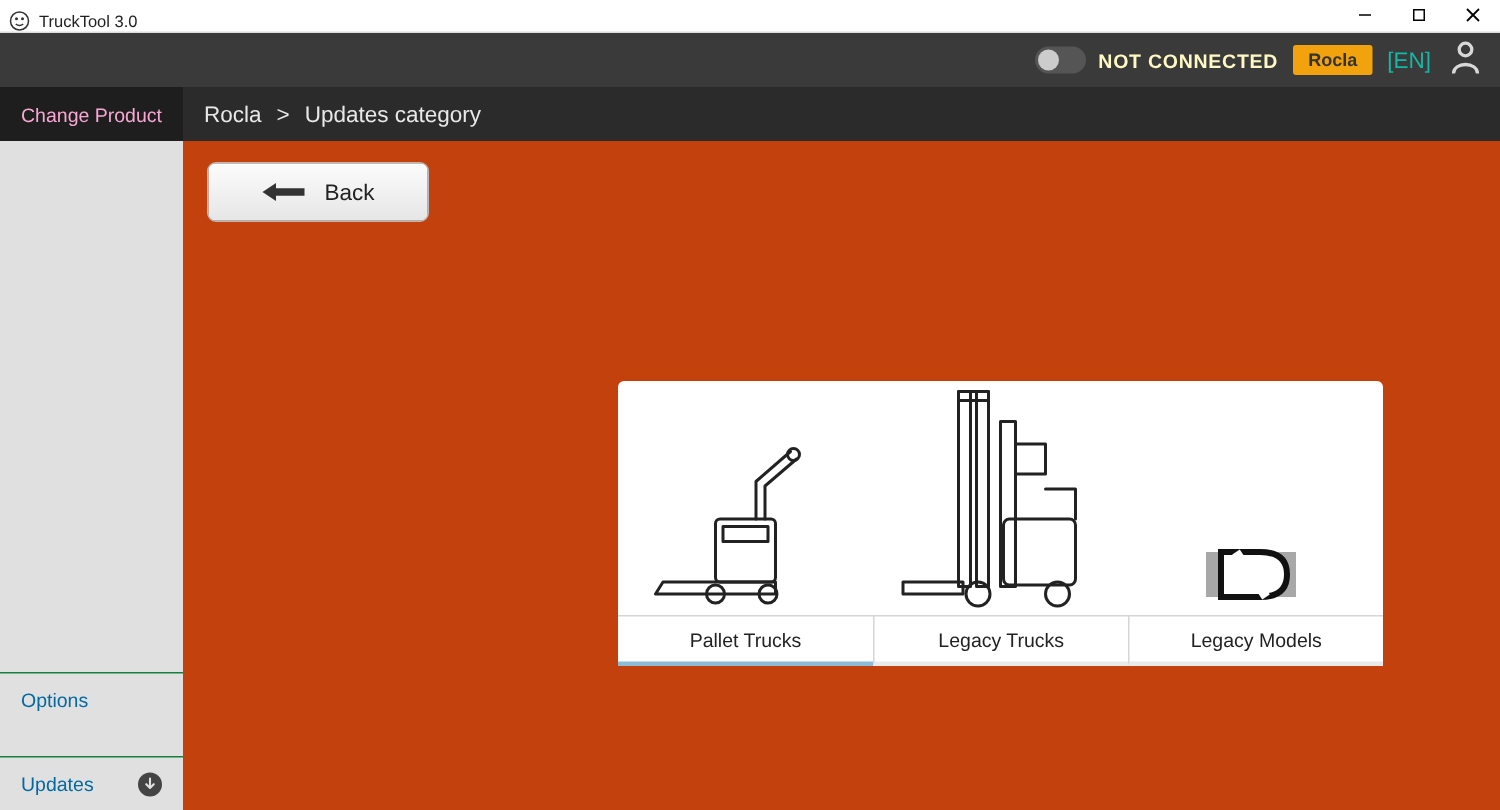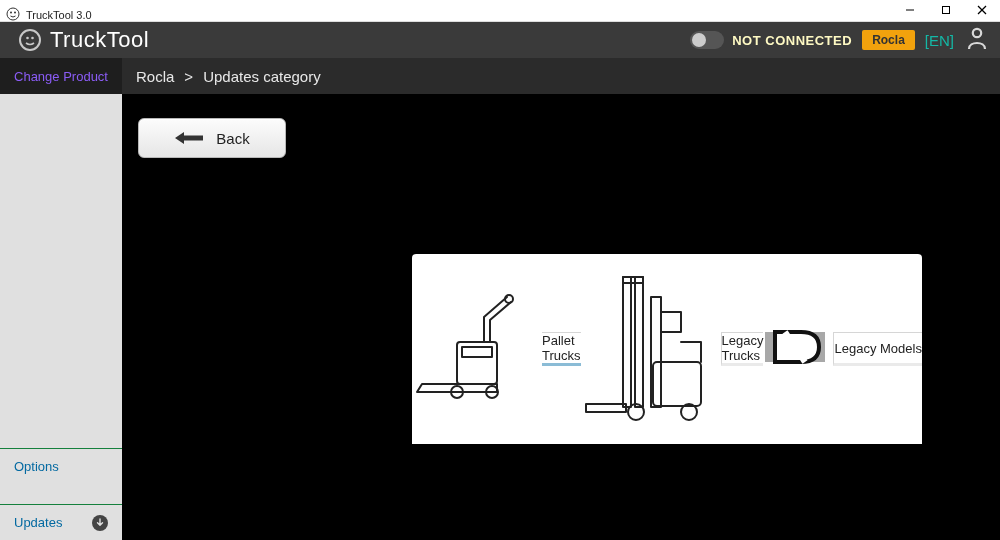--- a/index.html
+++ b/index.html
@@ -22,40 +22,40 @@
     .app-header .app-name { font-size: 22px; font-weight: 400; letter-spacing: 0.5px; }
     .app-header .right { margin-left:auto; display:flex; align-items:center; gap:10px; }
     .status { display:flex; align-items:center; gap:8px; font-size:13px; font-weight:700; color:#fef9c3; letter-spacing:0.5px;}
     .toggle { width:34px; height:18px; background:#555; border-radius:9px; position:relative; display:inline-block; }
     .toggle:before { content:""; position:absolute; width:14px; height:14px; background:#ccc; border-radius:50%; top:2px; left:2px; }
     .brand-btn { background:#f2a20d; color:#333; font-size:12px; font-weight:600; padding:3px 10px; border-radius:2px; cursor:pointer;}
     .lang { font-size:15px; color:#14b8a6; cursor:pointer;}
     .user-icon { cursor:pointer; }
     
     .sub-header { height: 36px; background:#2b2b2b; display:flex; align-items:center; color:#e8e8e8; font-size:15px; }
-    .change-product { width:122px; height:36px; background:#1e1e1e; display:flex; align-items:center; justify-content:center; font-size:13px; color:#8b5cf6; cursor:pointer;}
+    .change-product { width:122px; height:36px; background:#1e1e1e; display:flex; align-items:center; justify-content:center; font-size:13px; color:#f9a8d4; cursor:pointer;}
     .breadcrumb { padding-left: 14px; display:flex; align-items:center; gap:10px; }
     
     .body-area { display:flex; height: calc(540px - 22px - 36px - 36px); }
     .sidebar { width:122px; background:#e0e0e0; display:flex; flex-direction:column; }
     .sidebar .spacer { flex:1; }
     .sidebar .side-item { height:36px; display:flex; align-items:center; padding:0 14px; font-size:13px; color:#0369a1; border-top:1px solid #15803d; cursor:pointer;}
     .sidebar .side-item.updates { justify-content:space-between;margin-top:20px; }
     .down-circle { width:16px; height:16px; background:#444; border-radius:50%; display:inline-flex; align-items:center; justify-content:center;}
-    .main { flex:1; background:#000000; position:relative; padding:24px 16px; }
+    .main { flex:1; background:#c2410c; position:relative; padding:14px 16px; }
     .back-btn {
       width: 148px; height:40px; background:linear-gradient(#fcfcfc,#e6e6e6);
       border:1px solid #b8b8b8; border-radius:6px; display:flex; align-items:center; justify-content:center;
       gap:12px; font-size:15px; color:#222; cursor:pointer; box-shadow: inset 0 1px #fff;
     }
     .categories {
       position:absolute; left:290px; top:160px; width:510px; background:#fff;
       display:flex; border-top-left-radius:4px; border-top-right-radius:4px;
     }
-    .cat { flex:1; display:flex; align-items:center; justify-content:flex-end;
+    .cat { flex:1; display:flex; flex-direction:column; align-items:center; justify-content:flex-end;
       height:190px; padding-bottom:0; cursor:pointer; position:relative;}
     .cat .img-zone { flex:1; display:flex; align-items:flex-end; justify-content:center; width:100%; padding-bottom:4px;}
     .cat .label { height:34px; display:flex; align-items:center; justify-content:center; font-size:13px; color:#222; width:100%;
       border-top:1px solid #d6d6d6;}
     .cat:not(:first-child) .label { border-left:1px solid #d6d6d6;}
     .cat.selected .label { border-bottom:3px solid #8bbcd6;}
     .cat:not(.selected) .label { border-bottom:3px solid #eaeaea;}
     .cat:not(:first-child) { }
   </style>
 </head>
@@ -85,29 +85,20 @@
     <div class="os-ctrl">
       <svg width="10" height="10" viewBox="0 0 10 10">
           <line x1="1" y1="1" x2="9" y2="9" stroke="#000" stroke-width="1.2"></line>
           <line x1="9" y1="1" x2="1" y2="9" stroke="#000" stroke-width="1.2"></line>
         </svg>
     </div>
   </div>
 </div>
 
 <div class="app-header">
-  <div class="logo">
-    <svg width="24" height="24" viewBox="0 0 24 24">
-      <circle cx="12" cy="12" r="10" fill="none" stroke="#c8c8c8" stroke-width="2"></circle>
-      <circle cx="9.5" cy="10" r="1.3" fill="#c8c8c8"></circle>
-        <circle cx="14.5" cy="10" r="1.3" fill="#c8c8c8"></circle>
-      <path d="M8 15 Q12 18 16 15" fill="none" stroke="#c8c8c8" stroke-width="1.6"></path>
-    </svg>
-    <span class="app-name">TruckTool</span>
-  </div>
   <div class="right">
     <div class="status">
       <span class="toggle"></span>
       <span>NOT CONNECTED</span>
     </div>
     <span class="brand-btn">Rocla</span>
     <span class="lang">[EN]</span>
     <span class="user-icon">
       <svg width="26" height="26" viewBox="0 0 26 26">
         <circle cx="13" cy="8" r="4.2" fill="none" stroke="#d8d8d8" stroke-width="2.2"></circle>

